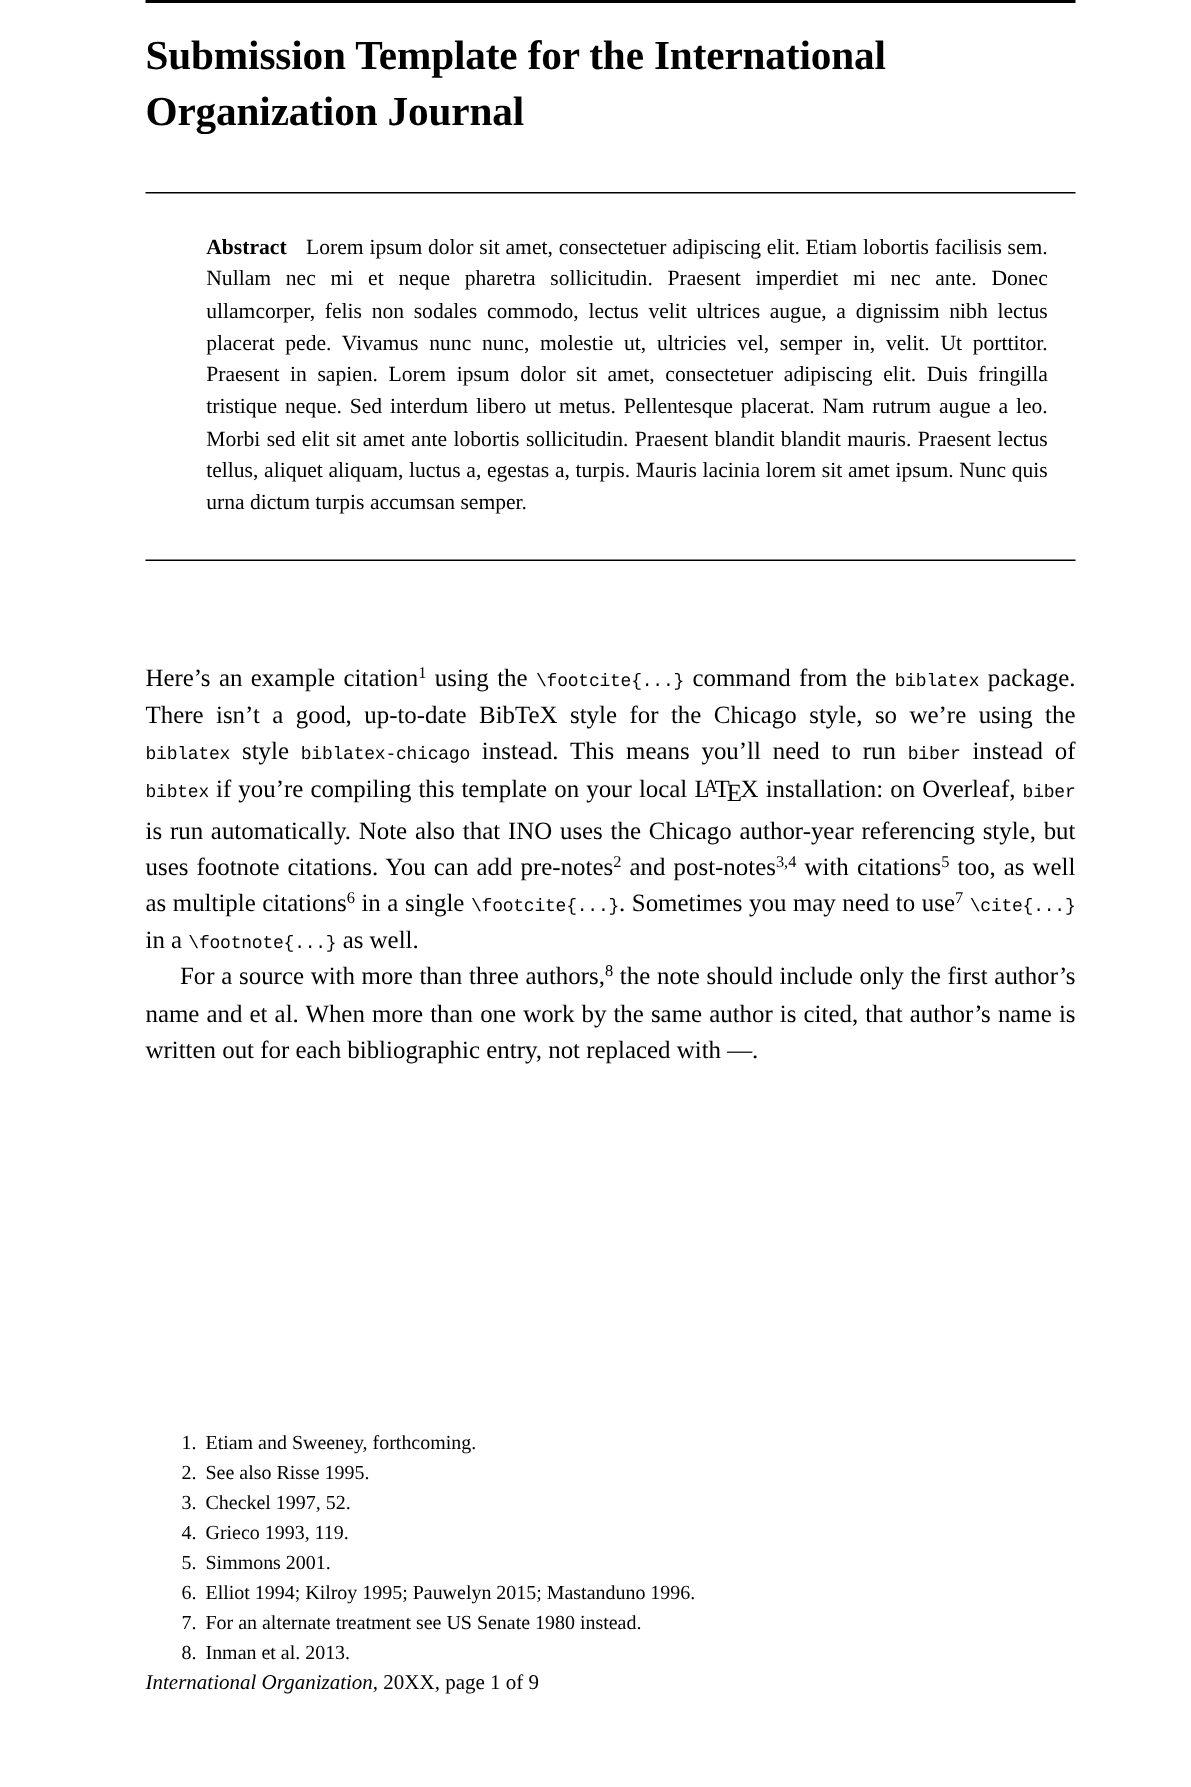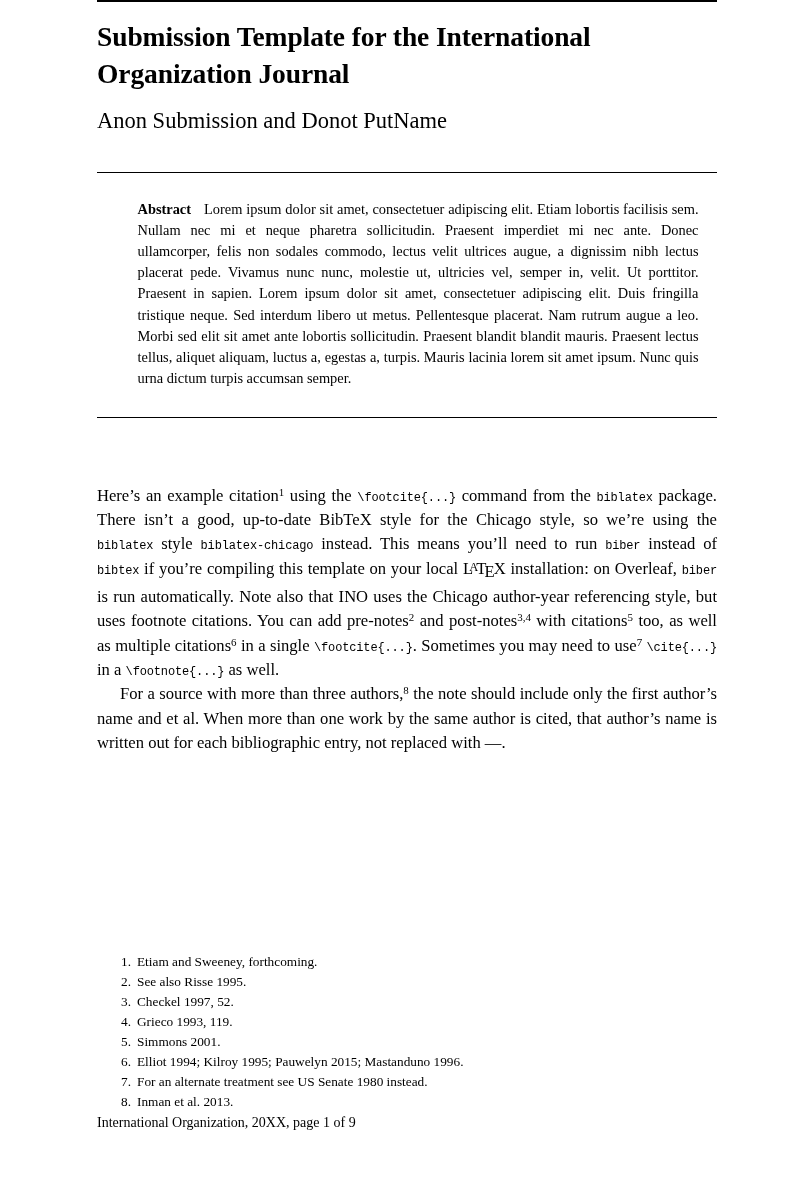--- a/index.html
+++ b/index.html
@@ -144,32 +144,31 @@
     top: 1113px;
     width: 620px;
     font-size: 14px;
     line-height: 1.42;
   }
   .footer-row {
     display: flex;
     justify-content: space-between;
     align-items: baseline;
   }
-  .footer .jtitle { }
+  .footer .jtitle { font-style: italic; }
 </style>
 </head>
 <body>
 
 <div class="page">
 
   <hr class="rule-thick">
 
   <div class="title-block" style="margin-top:0;">
     <h1 class="paper-title">Submission Template for the International Organization Journal</h1>
-    <div class="authors">Anon Submission and Donot PutName</div>
   </div>
 
   <hr class="rule-thin title-rule-bottom">
 
   <div class="abstract-wrap">
     <p class="abstract"><span class="lbl">Abstract</span><span class="gap"></span><span>Lorem ipsum dolor sit amet, consectetuer adipiscing elit. Etiam lobortis facilisis sem. Nullam nec mi et neque pharetra sollicitudin. Praesent imperdiet mi nec ante. Donec ullamcorper, felis non sodales commodo, lectus velit ultrices augue, a dignissim nibh lectus placerat pede. Vivamus nunc nunc, molestie ut, ultricies vel, semper in, velit. Ut porttitor. Praesent in sapien. Lorem ipsum dolor sit amet, consectetuer adipiscing elit. Duis fringilla tristique neque. Sed interdum libero ut metus. Pellentesque placerat. Nam rutrum augue a leo. Morbi sed elit sit amet ante lobortis sollicitudin. Praesent blandit blandit mauris. Praesent lectus tellus, aliquet aliquam, luctus a, egestas a, turpis. Mauris lacinia lorem sit amet ipsum. Nunc quis urna dictum turpis accumsan semper.</span></p>
   </div>
 
   <hr class="rule-thin abstract-rule-bottom">
 

